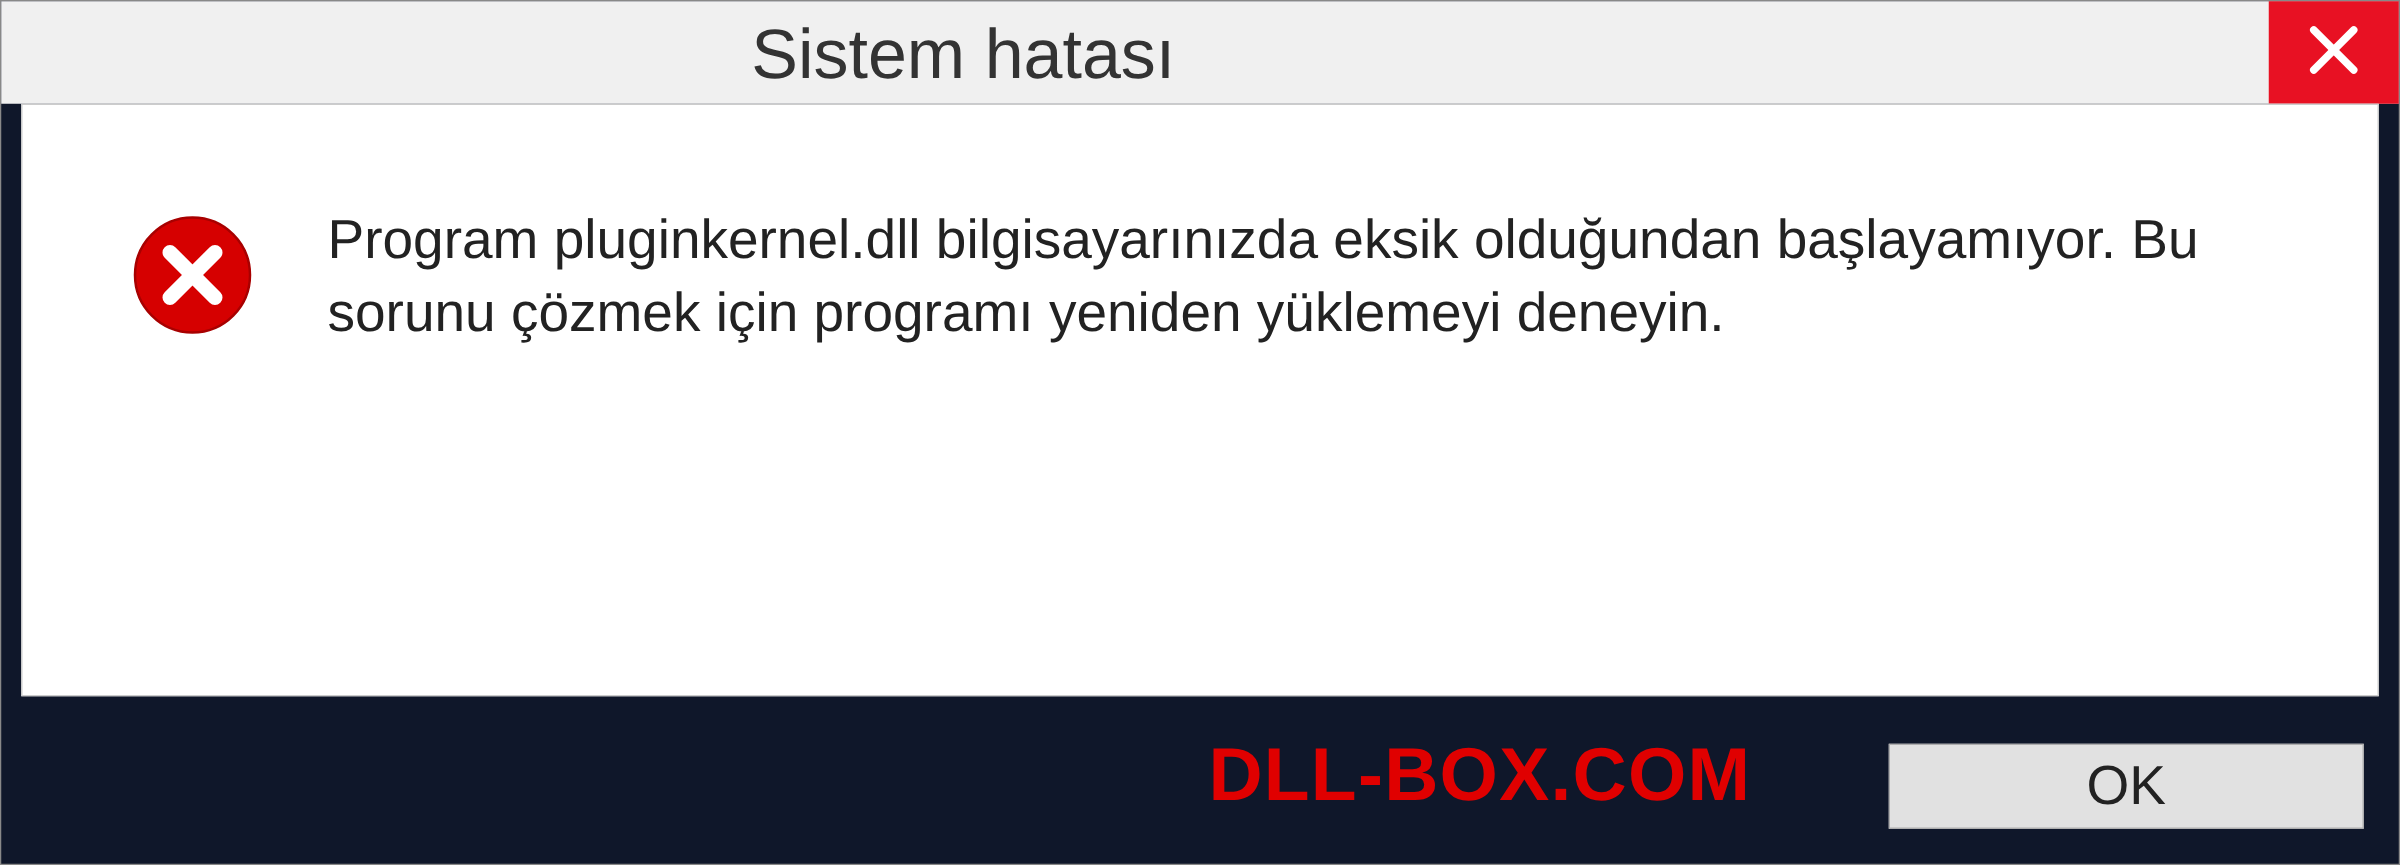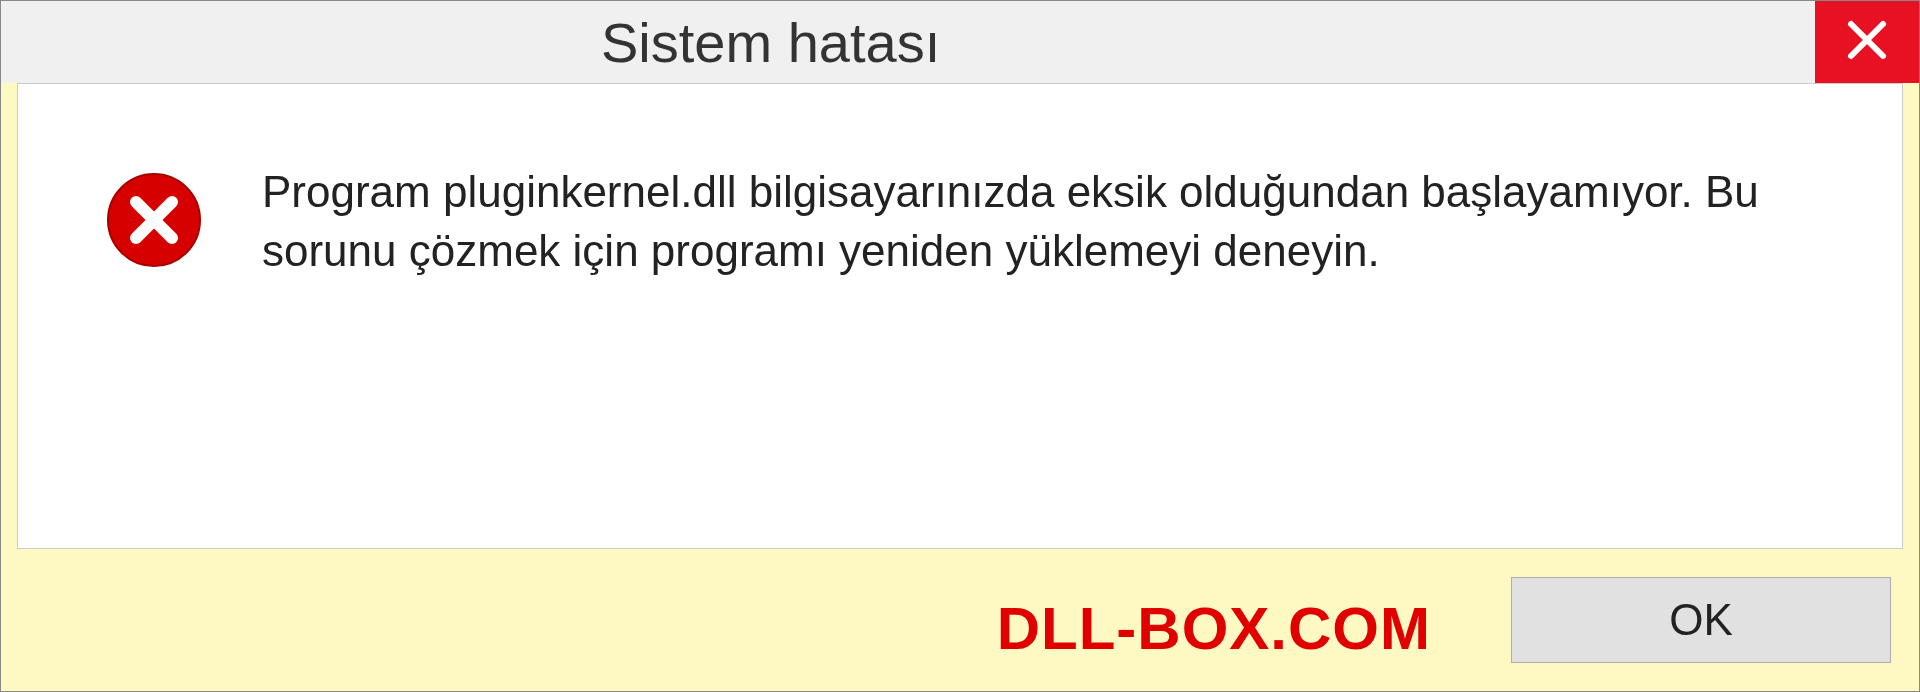--- a/index.html
+++ b/index.html
@@ -10,21 +10,21 @@
     body {
       font-family: "Segoe UI", Tahoma, Arial, sans-serif;
       background: #f0f0f0;
       width: 1920px;
       height: 692px;
       overflow: hidden;
     }
     .dialog {
       width: 1920px;
       height: 692px;
-      background: #fef9c3;
+      background: #0f172a;
       border: 1px solid #888;
       position: relative;
       display: flex;
       flex-direction: column;
     }
     .titlebar {
       display: flex;
       align-items: center;
       justify-content: space-between;
       height: 82px;
@@ -79,44 +79,45 @@
     }
     .message-text {
       font-size: 44px;
       line-height: 1.35;
       color: #222;
       font-weight: 400;
       padding-right: 80px;
     }
     .footer {
       display: flex;
-      align-items: flex-end;
+      align-items: flex-start;
       justify-content: flex-end;
       padding: 8px 28px 28px 28px;
-      gap: 80px;
+      gap: 110px;
     }
     .watermark {
       font-size: 60px;
       font-weight: 800;
       color: #e00000;
       letter-spacing: 1px;
       font-family: Arial, sans-serif;
     }
     .ok-btn {
       width: 380px;
-      height: 86px;
+      height: 68px;
       background: #e1e1e1;
       border: 1px solid #adadad;
       font-size: 44px;
       color: #222;
       cursor: pointer;
       display: flex;
       align-items: center;
       justify-content: center;
       font-family: "Segoe UI", Tahoma, Arial, sans-serif;
+      margin-top: 10px;
     }
   </style>
 </head>
 <body>
 
 <div class="dialog">
   <div class="titlebar">
     <div class="title-text">Sistem hatası</div>
     <div class="close-btn">
       <span>

